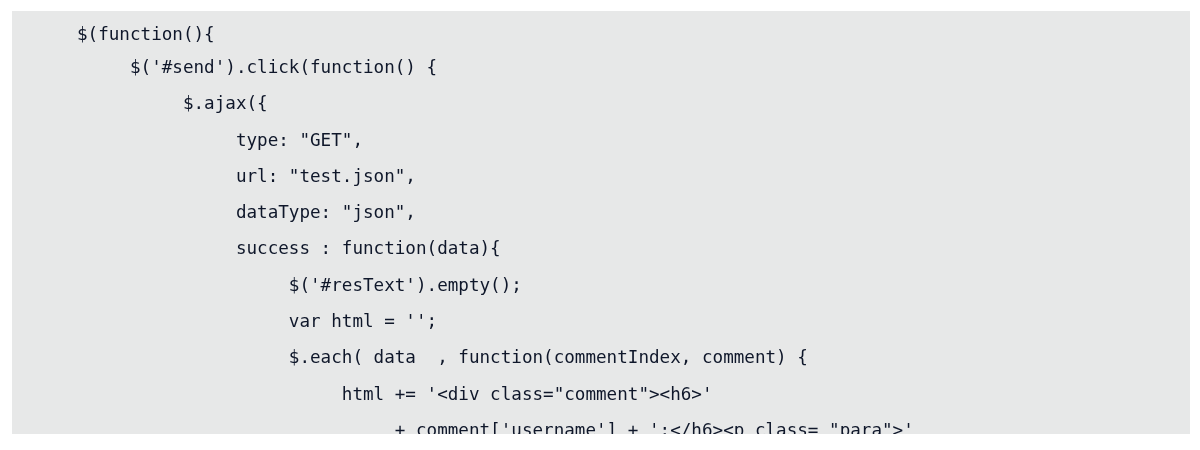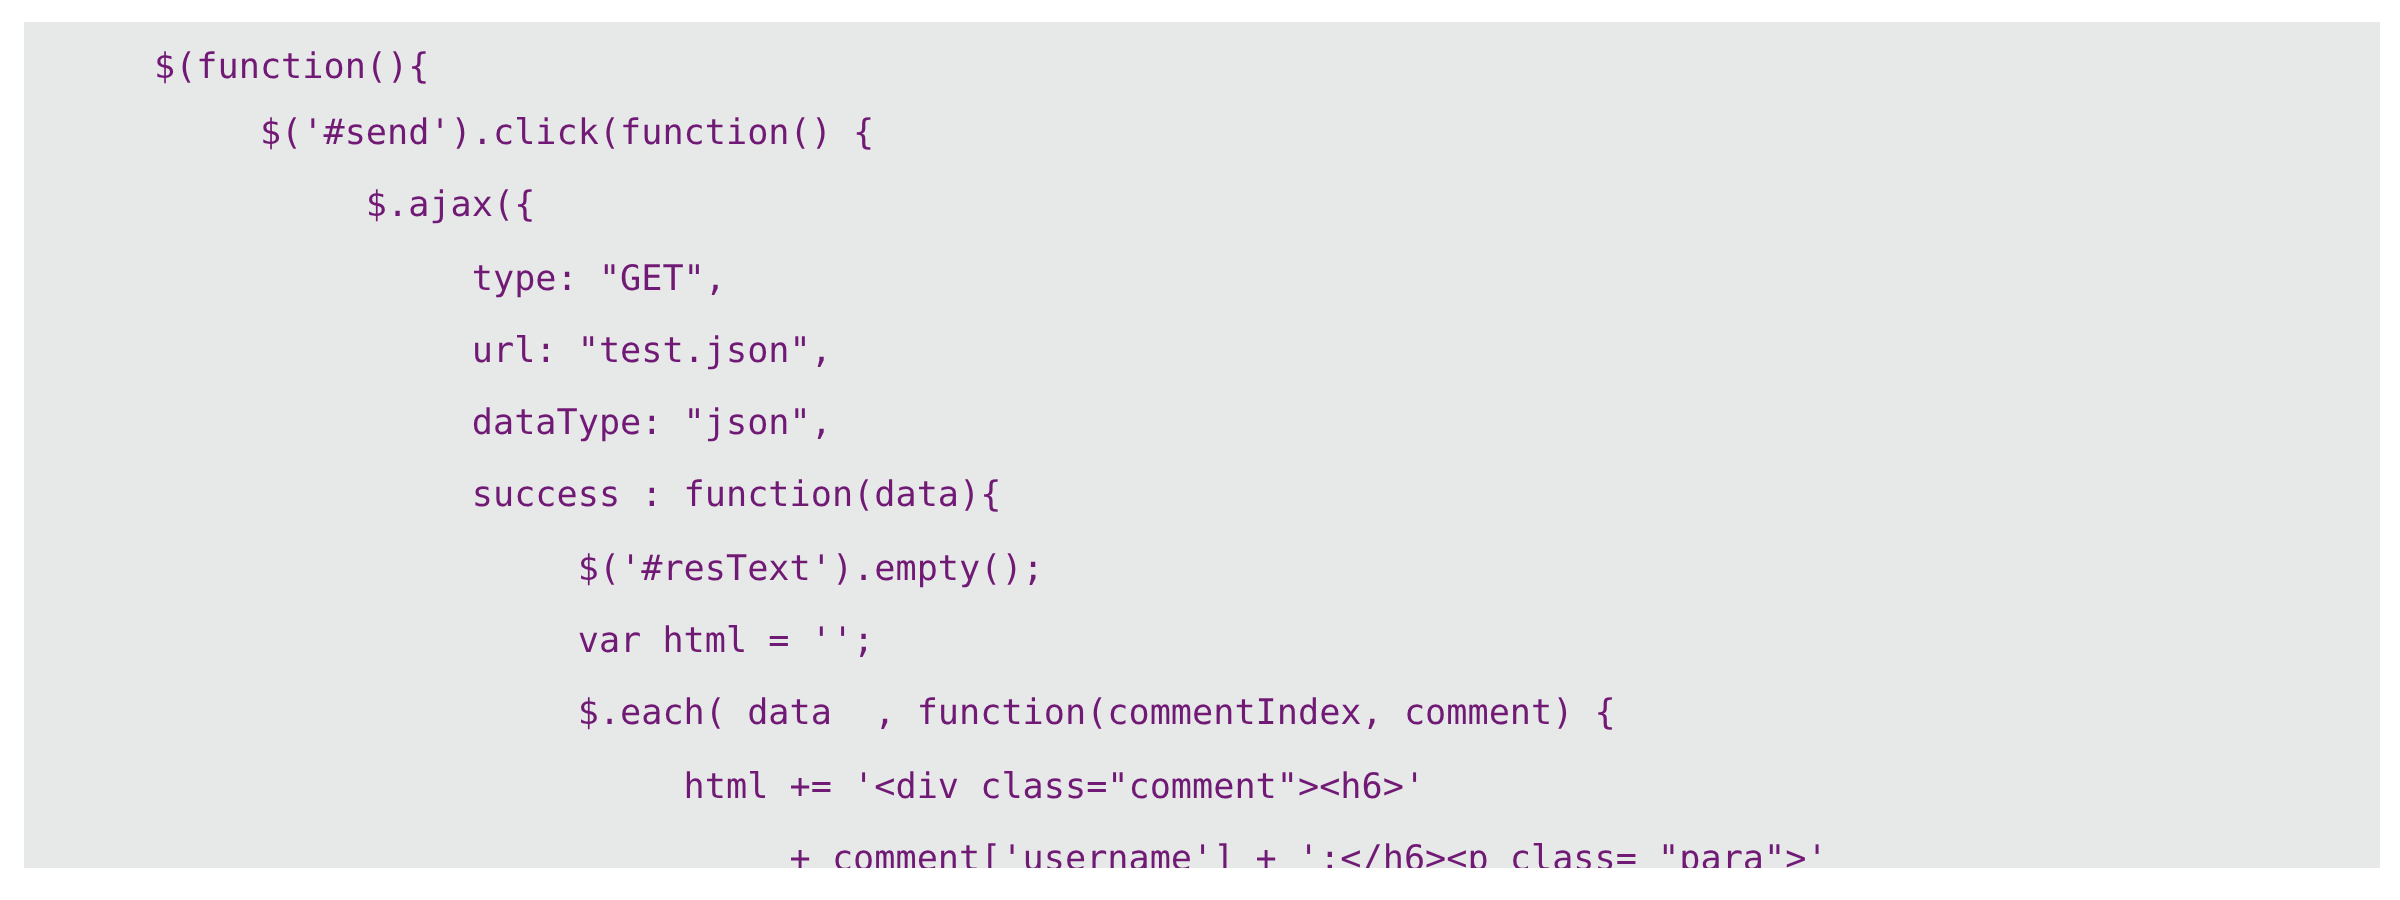--- a/index.html
+++ b/index.html
@@ -37,21 +37,21 @@
     padding: 0;
     width: 100%;
   }
   .code-line {
     position: relative;
     height: 36.3px;
     line-height: 36.3px;
     font-family: "DejaVu Sans Mono", monospace;
     font-size: 17.6px;
     letter-spacing: 0px;
-    color: #701a75;
+    color: #0f172a;
     white-space: pre;
     padding-left: 65px;
     box-sizing: border-box;
   }
   .code-line:first-child {
     height: 38px;
     line-height: 46px;
   }
 </style>
 </head>

